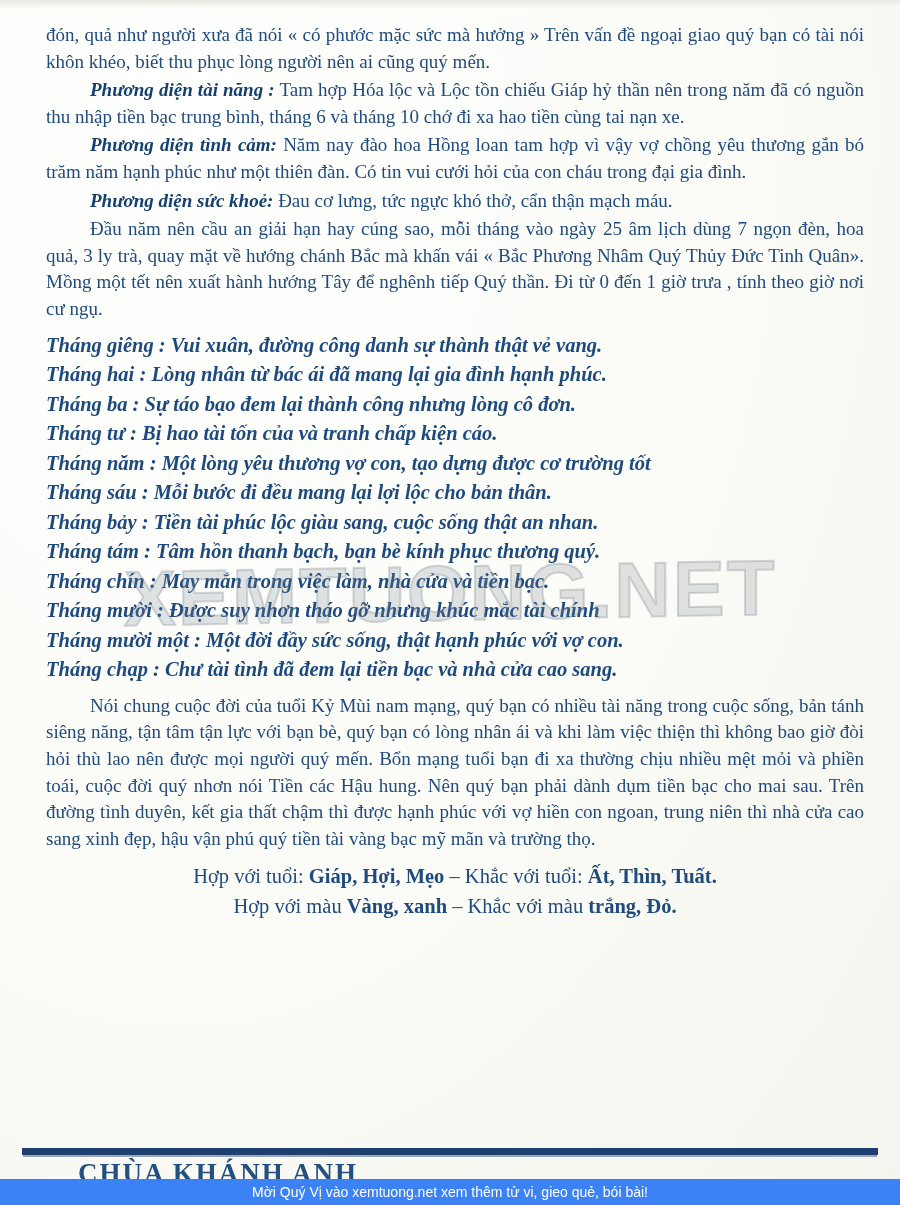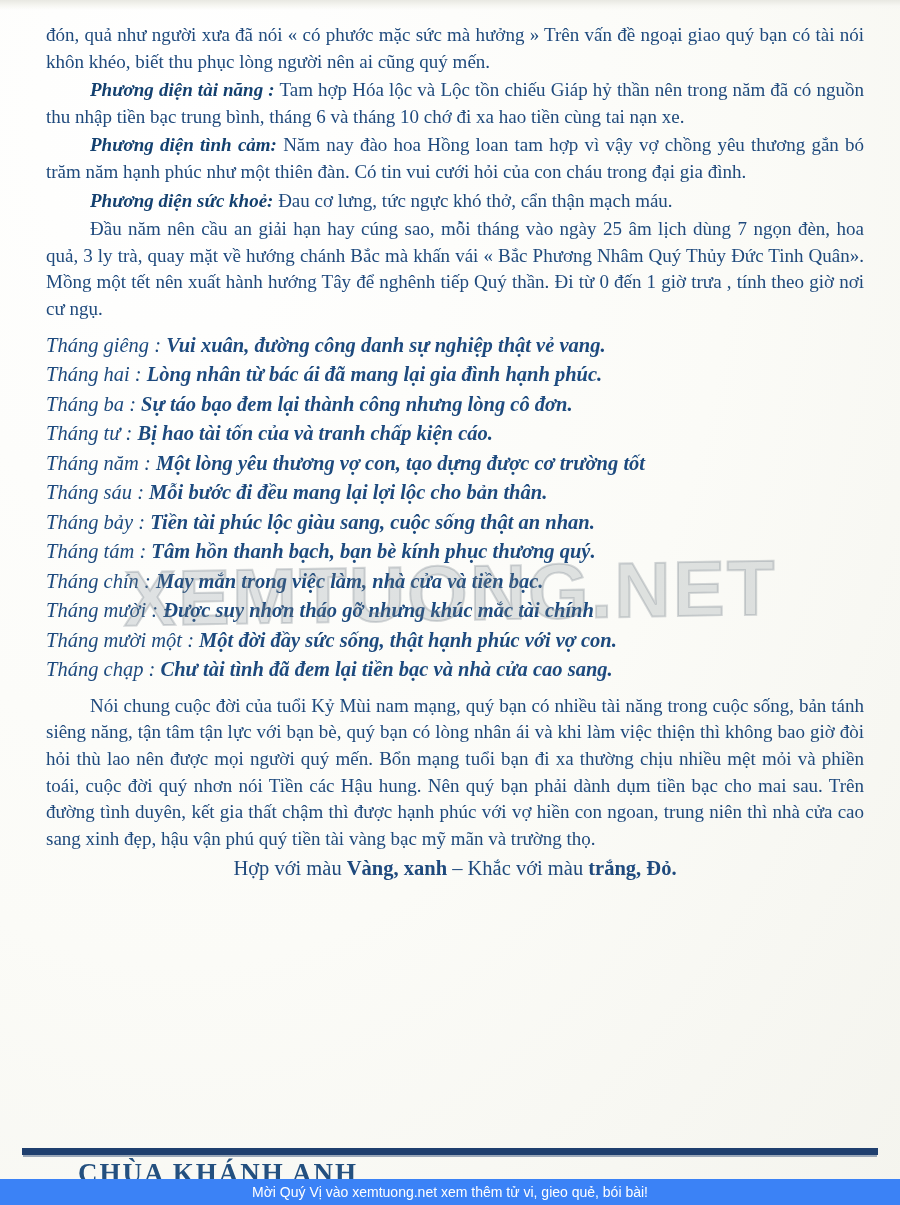--- a/index.html
+++ b/index.html
@@ -54,21 +54,21 @@
   .month-list { margin-top: 8px; margin-bottom: 6px; }
   .month {
     font-style: italic;
     font-weight: bold;
     font-size: 20.5px;
     line-height: 1.44;
     color: #1d4a7e;
     margin: 0;
     text-align: left;
   }
-  .month .mname { font-style: italic; font-weight: normal; }
+  .month .mname { font-style: italic; font-weight: bold; }
   .tail { margin-top: 8px; }
   .center-line {
     text-align: center;
     font-size: 20.5px;
     line-height: 1.45;
     margin: 0;
   }
   .center-line.first { margin-top: 10px; }
   #footer-rule {
     position: absolute;
@@ -144,21 +144,21 @@
     <p class="indent scanblur">
       <span class="lead-italic">Phương diện sức khoẻ:</span>
       <span>Đau cơ lưng, tức ngực khó thở, cẩn thận mạch máu.</span>
     </p>
 
     <p class="indent scanblur">Đầu năm nên cầu an giải hạn hay cúng sao, mỗi tháng vào ngày 25 âm lịch dùng 7 ngọn đèn, hoa quả, 3 ly trà, quay mặt về hướng chánh Bắc mà khấn vái « Bắc Phương Nhâm Quý Thủy Đức Tinh Quân». Mồng một tết nên xuất hành hướng Tây để nghênh tiếp Quý thần. Đi từ 0  đến 1 giờ trưa , tính theo giờ nơi cư ngụ.</p>
 
     <div class="month-list">
       <p class="month scanblur">
         <span class="mname">Tháng giêng :</span>
-        <span>Vui xuân, đường công danh sự nghiệp thật vẻ vang.</span>
+        <span>Vui xuân, đường công danh sự thành thật vẻ vang.</span>
       </p>
       <p class="month scanblur">
         <span class="mname">Tháng hai :</span>
         <span>Lòng nhân từ bác ái đã mang lại gia đình hạnh phúc.</span>
       </p>
       <p class="month scanblur">
         <span class="mname">Tháng ba :</span>
         <span>Sự táo bạo đem lại thành công nhưng lòng cô đơn.</span>
       </p>
       <p class="month scanblur">
@@ -194,20 +194,26 @@
         <span>Một đời đầy sức sống, thật hạnh phúc với vợ con.</span>
       </p>
       <p class="month scanblur">
         <span class="mname">Tháng chạp :</span>
         <span>Chư tài tình đã đem lại tiền bạc và nhà cửa cao sang.</span>
       </p>
     </div>
 
     <p class="indent tail scanblur">Nói chung cuộc đời của tuổi Kỷ Mùi nam mạng, quý bạn có nhiều tài năng trong cuộc sống, bản tánh siêng năng, tận tâm tận lực với bạn bè, quý bạn có lòng nhân ái và khi làm việc thiện thì không bao giờ đòi hỏi thù lao nên được mọi người quý mến. Bổn mạng tuổi bạn đi xa thường chịu nhiều mệt mỏi và phiền toái, cuộc đời quý nhơn nói Tiền các Hậu hung. Nên quý bạn phải dành dụm tiền bạc cho mai sau. Trên đường tình duyên, kết gia thất chậm thì được hạnh phúc với vợ hiền con ngoan, trung niên thì nhà cửa cao sang xinh đẹp, hậu vận phú quý tiền tài vàng bạc mỹ mãn và trường thọ.</p>
 
+    <p class="center-line first scanblur">
+      <span>Hợp với tuổi:</span>
+      <span class="b">Giáp, Hợi, Mẹo</span>
+      <span>– Khắc với tuổi:</span>
+      <span class="b">Ất, Thìn, Tuất.</span>
+    </p>
 
     <p class="center-line scanblur">
       <span>Hợp với màu</span>
       <span class="b">Vàng, xanh</span>
       <span>– Khắc với màu</span>
       <span class="b">trắng, Đỏ.</span>
     </p>
 
   </div>
 

